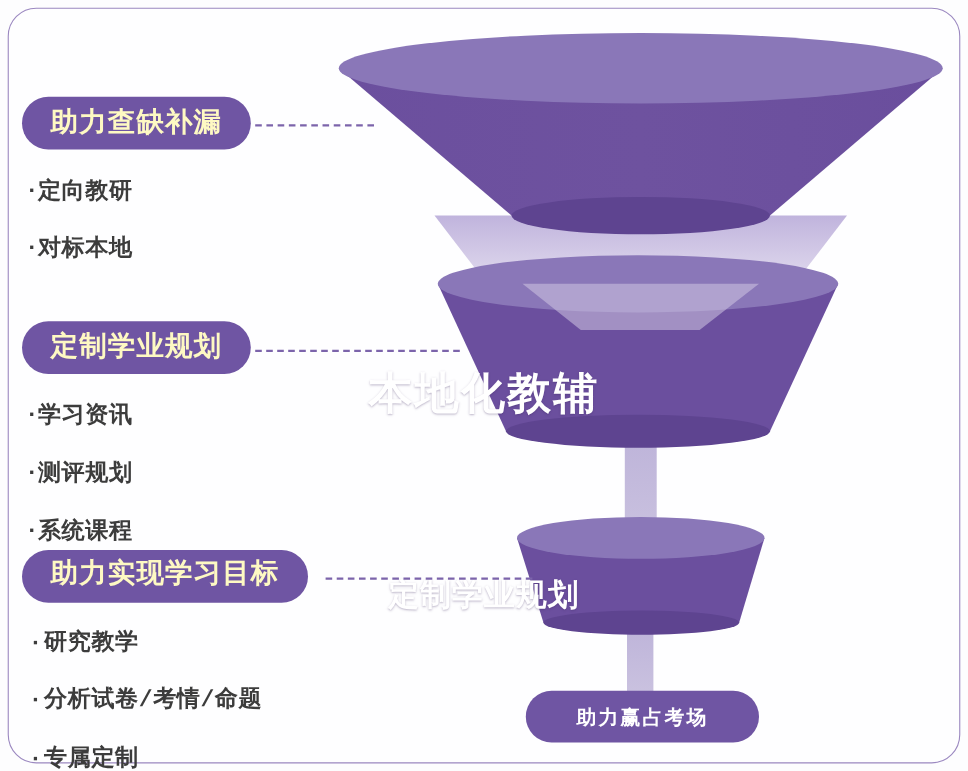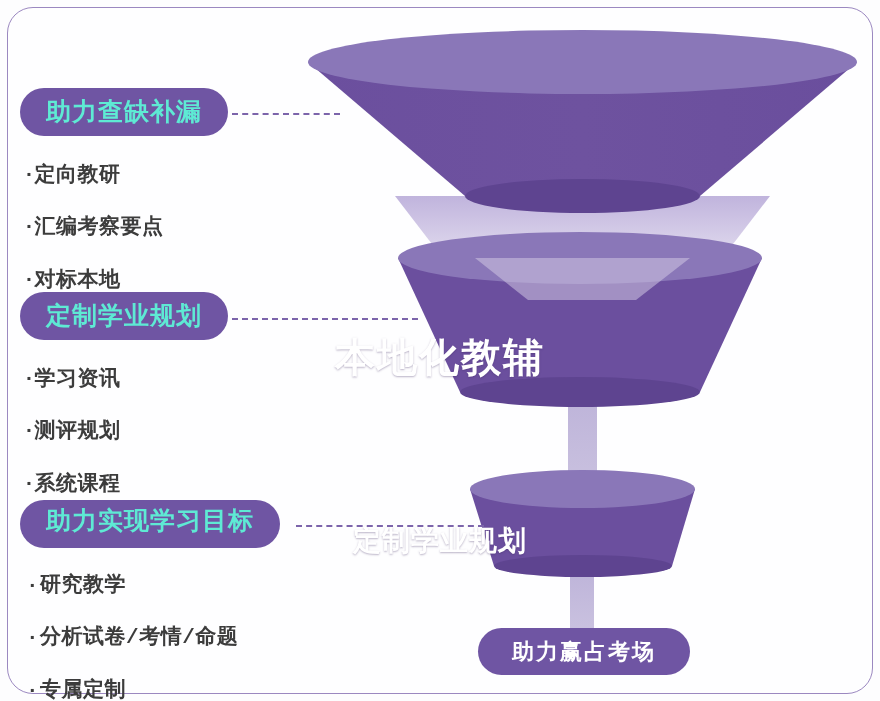--- a/index.html
+++ b/index.html
@@ -35,21 +35,21 @@
   }
 
   
   .callout {
     position: absolute;
     z-index: 40;
   }
   .callout-pill {
     display: inline-block;
     background: #6f55a3;
-    color: #5eead4;
+    color: #fef9c3;
     border-radius: 999px;
     font-size: 25px;
     font-weight: bold;
     letter-spacing: 1px;
     padding: 9px 26px 11px 26px;
     white-space: nowrap;
     line-height: 1.12;
   }
   .bullet-list {
     margin-top: 14px;
@@ -127,21 +127,21 @@
     height: 47px;
     background: #6f55a3;
     border-radius: 999px;
     display: flex;
     align-items: center;
     justify-content: center;
     z-index: 45;
   }
   #cta-button .cta-text {
     color: #ffffff;
-    font-size: 22px;
+    font-size: 18px;
     font-weight: bold;
     letter-spacing: 2px;
     white-space: nowrap;
     text-align: right;
   }
 </style>
 </head>
 <body>
 
 <div id="infographic">
@@ -207,21 +207,20 @@
   <div class="stage-label" id="stage3-label">定制学业规划</div>
 
   <div class="dash-line" id="dash-1"></div>
   <div class="dash-line" id="dash-2"></div>
   <div class="dash-line" id="dash-3"></div>
 
   <div class="callout" id="callout-1">
     <div class="callout-pill">助力查缺补漏</div>
     <div class="bullet-list">
       <div class="bullet-item"><span class="bullet-dot">·</span><span>定向教研</span></div>
-      <div class="bullet-item"><span class="bullet-dot">·</span><span>汇编考察要点</span></div>
       <div class="bullet-item"><span class="bullet-dot">·</span><span>对标本地</span></div>
     </div>
   </div>
 
   <div class="callout" id="callout-2">
     <div class="callout-pill">定制学业规划</div>
     <div class="bullet-list">
       <div class="bullet-item"><span class="bullet-dot">·</span><span>学习资讯</span></div>
       <div class="bullet-item"><span class="bullet-dot">·</span><span>测评规划</span></div>
       <div class="bullet-item"><span class="bullet-dot">·</span><span>系统课程</span></div>

